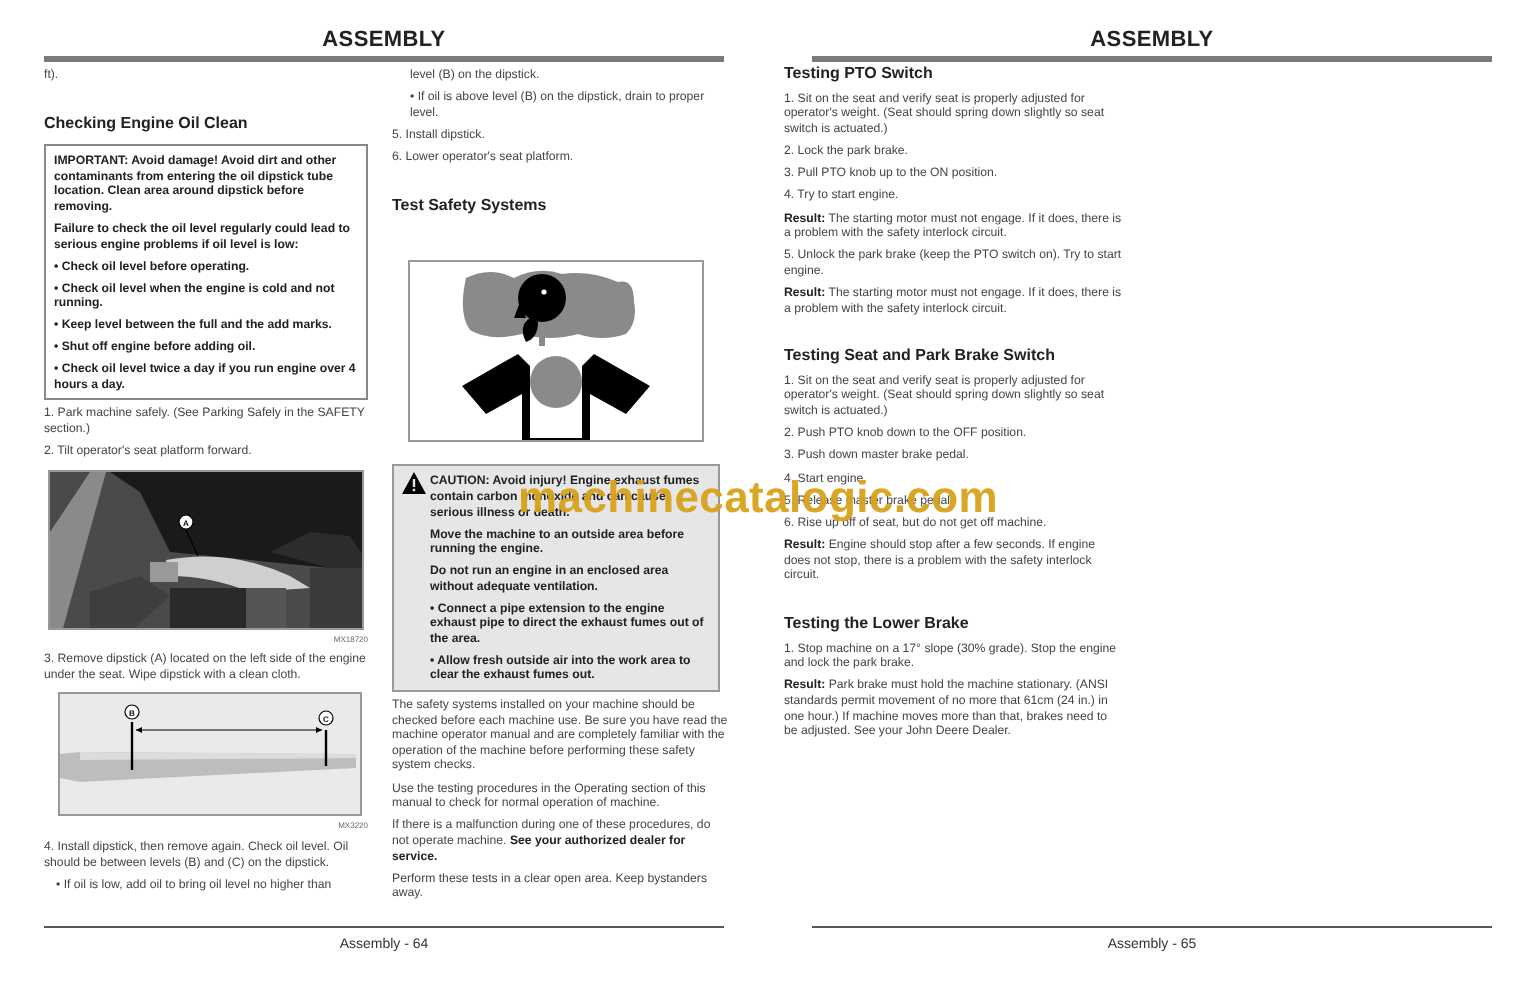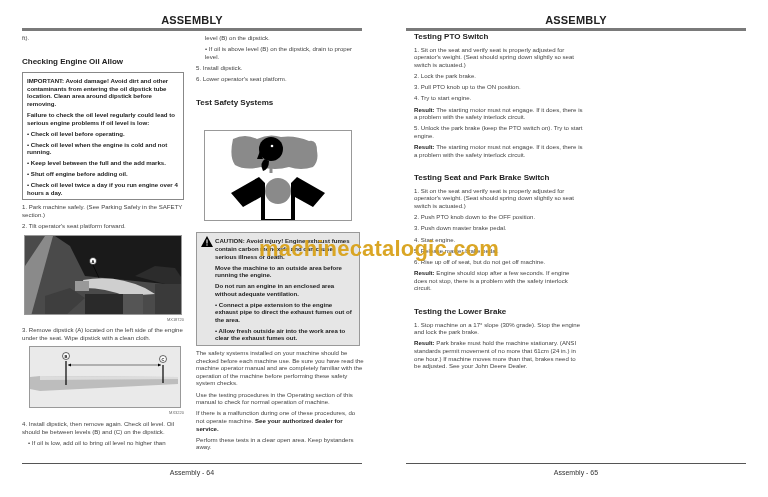--- a/index.html
+++ b/index.html
@@ -42,21 +42,21 @@
 </style>
 </head>
 <body>
 
 <div class="page left">
   <div class="page-header">ASSEMBLY</div>
   <div class="header-rule"></div>
 
   <div class="col" style="left:22px; top:34px; width:162px;">
     <div class="p">ft).</div>
-    <div class="h2" style="margin-top:16px; margin-bottom:7px;">Checking Engine Oil Allow</div>
+    <div class="h2" style="margin-top:16px; margin-bottom:7px;">Checking Engine Oil Clean</div>
     <div class="notice">
       <div class="p">IMPORTANT: Avoid damage!  Avoid dirt and other contaminants from entering the oil dipstick tube location. Clean area around dipstick before removing.</div>
       <div class="p">Failure to check the oil level regularly could lead to serious engine problems if oil level is low:</div>
       <div class="p">• Check oil level before operating.</div>
       <div class="p">• Check oil level when the engine is cold and not running.</div>
       <div class="p">• Keep level between the full and the add marks.</div>
       <div class="p">• Shut off engine before adding oil.</div>
       <div class="p" style="margin-bottom:0">• Check oil level twice a day if you run engine over 4 hours a day.</div>
     </div>
     <div style="height:3px"></div>
@@ -146,21 +146,21 @@
   </div>
 
   <div class="footer-rule"></div>
   <div class="footer-text">Assembly - 64</div>
 </div>
 
 <div class="page right">
   <div class="page-header">ASSEMBLY</div>
   <div class="header-rule"></div>
 
-  <div class="col" style="left:30px; top:33px; width:170px;">
+  <div class="col" style="left:8px; top:33px; width:170px;">
     <div class="h2" style="margin-bottom:5px;">Testing PTO Switch</div>
     <div class="p">1. Sit on the seat and verify seat is properly adjusted for operator's weight. (Seat should spring down slightly so seat switch is actuated.)</div>
     <div class="p">2. Lock the park brake.</div>
     <div class="p">3. Pull PTO knob up to the ON position.</div>
     <div class="p">4. Try to start engine.</div>
     <div class="p"><span class="b">Result:</span><span> The starting motor must not engage. If it does, there is a problem with the safety interlock circuit.</span></div>
     <div class="p">5. Unlock the park brake (keep the PTO switch on). Try to start engine.</div>
     <div class="p"><span class="b">Result:</span><span> The starting motor must not engage. If it does, there is a problem with the safety interlock circuit.</span></div>
 
     <div class="h2" style="margin-top:16px; margin-bottom:5px;">Testing Seat and Park Brake Switch</div>

